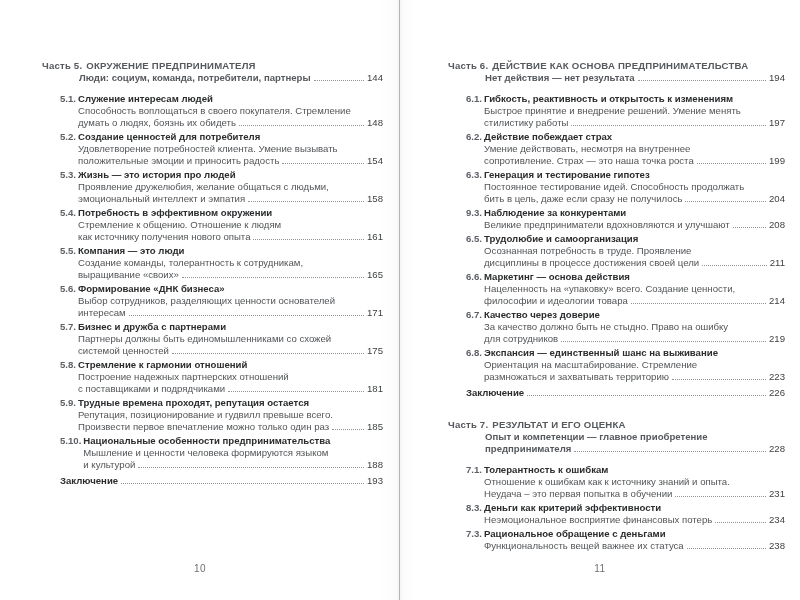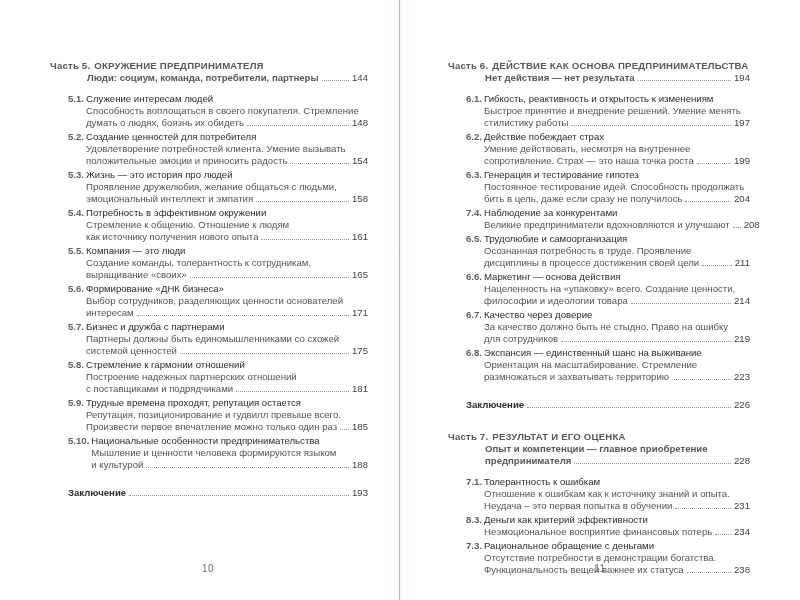--- a/index.html
+++ b/index.html
@@ -9,53 +9,53 @@
     font-family: "Liberation Sans", "DejaVu Sans", sans-serif;
     -webkit-font-smoothing: antialiased;
   }
   .spread {
     position: relative; width: 800px; height: 600px; background: #ffffff;
   }
   .page {
     position: absolute; top: 0; height: 600px; width: 400px;
     box-sizing: border-box; background: #ffffff;
   }
-  .page-left  { left: 8px;   padding: 60px 40px 0 42px;
+  .page-left  { left: 0;   padding: 60px 17px 0 42px;
     background: linear-gradient(to right, #ffffff 95%, #fbfbfb 99%, #f2f2f2 100%); }
-  .page-right { left: 400px; padding: 60px 50px 0 48px;
+  .page-right { left: 400px; padding: 60px 15px 0 48px;
     background: linear-gradient(to left, #ffffff 96%, #fbfbfb 99.3%, #f3f3f3 100%); }
   .gutter {
     position: absolute; left: 399px; top: 0; width: 1px; height: 600px;
     background: #b4b4b4; z-index: 5;
   }
 
   .toc { font-size: 9.6px; line-height: 12px; color: #515457; }
 
   
   .part { margin: 0 0 9px 0; }
   .part:not(:first-child) { margin-top: 20px; }
   .part-title { font-weight: 600; color: #55585c; letter-spacing: 0.2px; white-space: nowrap; }
   .plabel { margin-right: 4px; }
   .part-sub { margin-left: 37px; font-weight: 600; color: #55585c; }
 
   
   .entry { display: flex; margin: 0 0 2px 18px; }
   .num { flex: 0 0 auto; min-width: 16px; padding-right: 2px;
          font-weight: 600; color: #5d6166; white-space: nowrap; }
   .body { flex: 1 1 auto; min-width: 0; }
-  .t { font-weight: 400; color: #2a2c2e; white-space: nowrap; }
+  .t { font-weight: 700; color: #2a2c2e; white-space: nowrap; }
 
   .line { display: flex; align-items: baseline; white-space: nowrap; }
   .line .txt { flex: 0 1 auto; }
   .dots { flex: 1 1 auto; min-width: 8px;
           border-bottom: 1px dotted #949494; margin: 0 3px 2px 3px; }
   .pg { flex: 0 0 auto; font-weight: 400; color: #3d3f41; }
 
   
-  .entry.concl { margin-top: 16px; margin-bottom: 2px; align-items: flex-end; }
+  .entry.concl { margin-top: 4px; margin-bottom: 2px; align-items: flex-end; }
   .entry.concl .line { width: 100%; }
   .entry.concl .t { font-weight: 700; color: #2a2c2e; }
 
   .folio {
     position: absolute; bottom: 26px; left: 0; width: 100%;
     text-align: center; font-size: 10px; color: #6f6f6f; letter-spacing: 0.5px;
   }
 </style>
 </head>
 <body>
@@ -248,21 +248,21 @@
             <div class="t">Генерация и тестирование гипотез</div>
             <div class="line">Постоянное тестирование идей. Способность продолжать</div>
             <div class="line">
               <span class="txt">бить в цель, даже если сразу не получилось</span>
               <span class="dots"></span>
               <span class="pg">204</span>
             </div>
           </div>
         </div>
         <div class="entry">
-          <span class="num">7.4.</span>
+          <span class="num">9.3.</span>
           <div class="body">
             <div class="t">Наблюдение за конкурентами</div>
             <div class="line">
               <span class="txt">Великие предприниматели вдохновляются и улучшают</span>
               <span class="dots"></span>
               <span class="pg">208</span>
             </div>
           </div>
         </div>
         <div class="entry">
@@ -353,21 +353,20 @@
               <span class="txt">Неэмоциональное восприятие финансовых потерь</span>
               <span class="dots"></span>
               <span class="pg">234</span>
             </div>
           </div>
         </div>
         <div class="entry">
           <span class="num">7.3.</span>
           <div class="body">
             <div class="t">Рациональное обращение с деньгами</div>
-            <div class="line">Отсутствие потребности в демонстрации богатства.</div>
             <div class="line">
               <span class="txt">Функциональность вещей важнее их статуса</span>
               <span class="dots"></span>
               <span class="pg">238</span>
             </div>
           </div>
         </div>
       </div>
     <div class="folio">11</div>
   </div>

